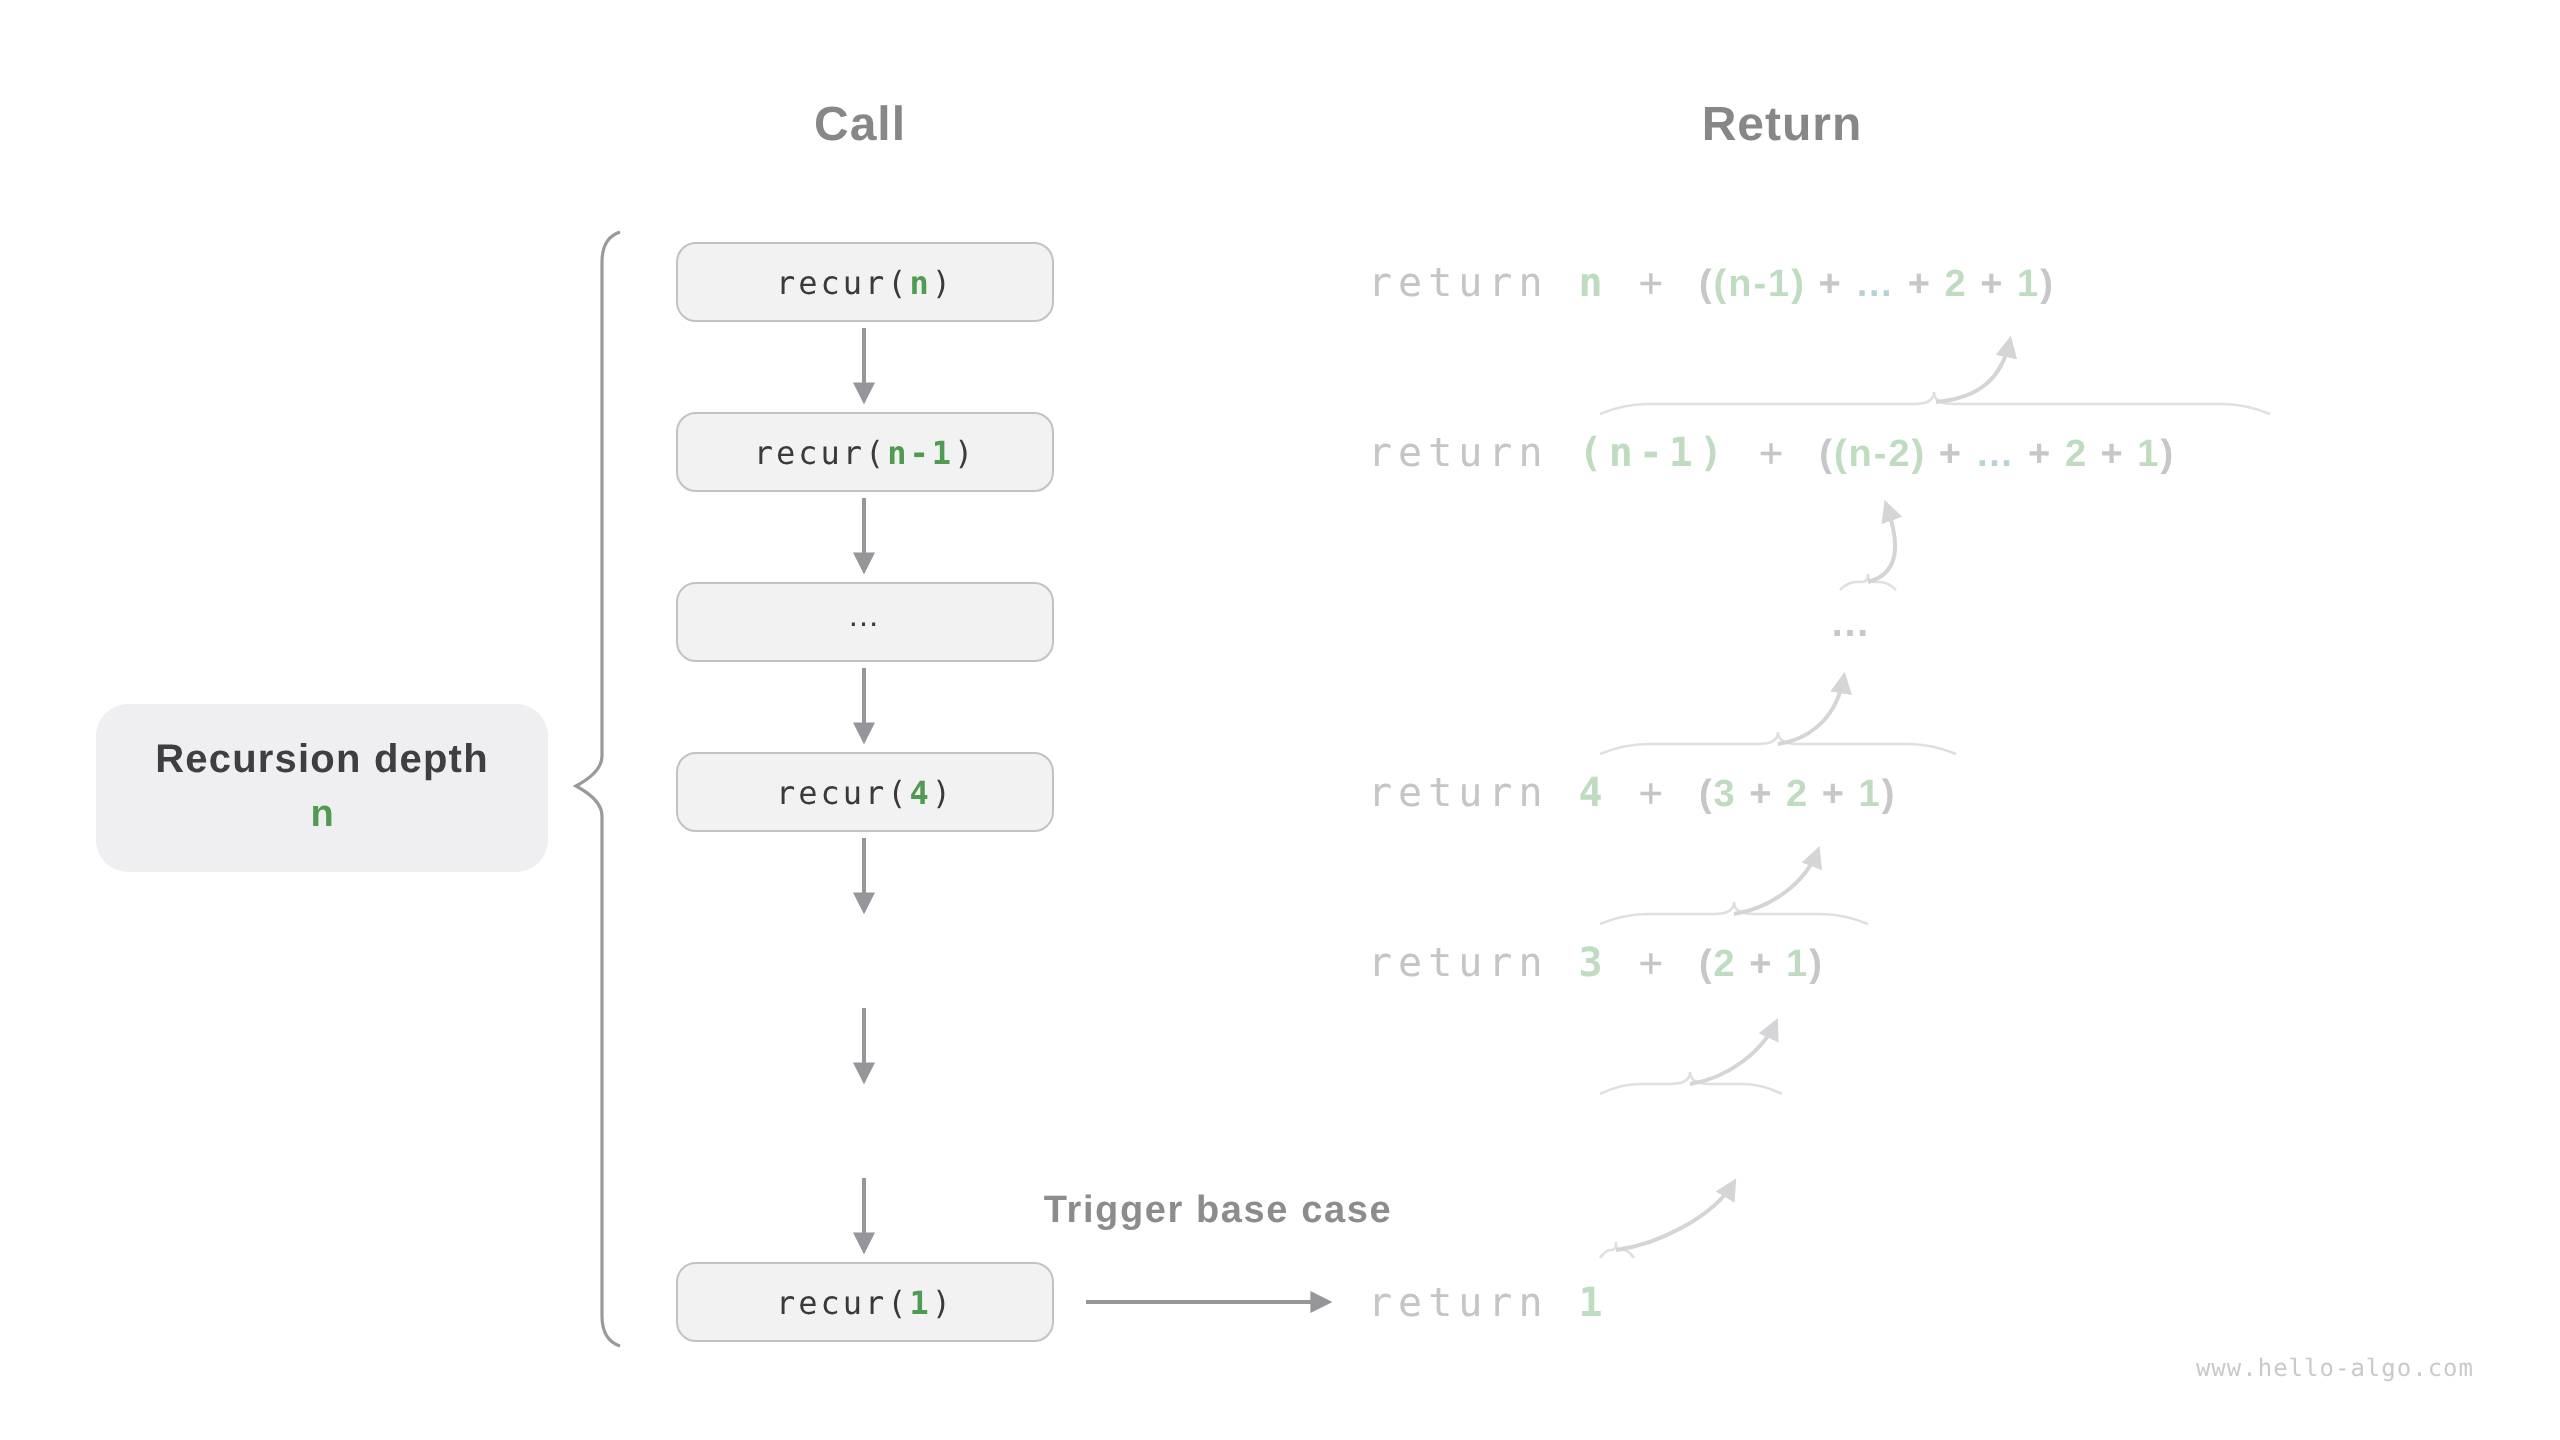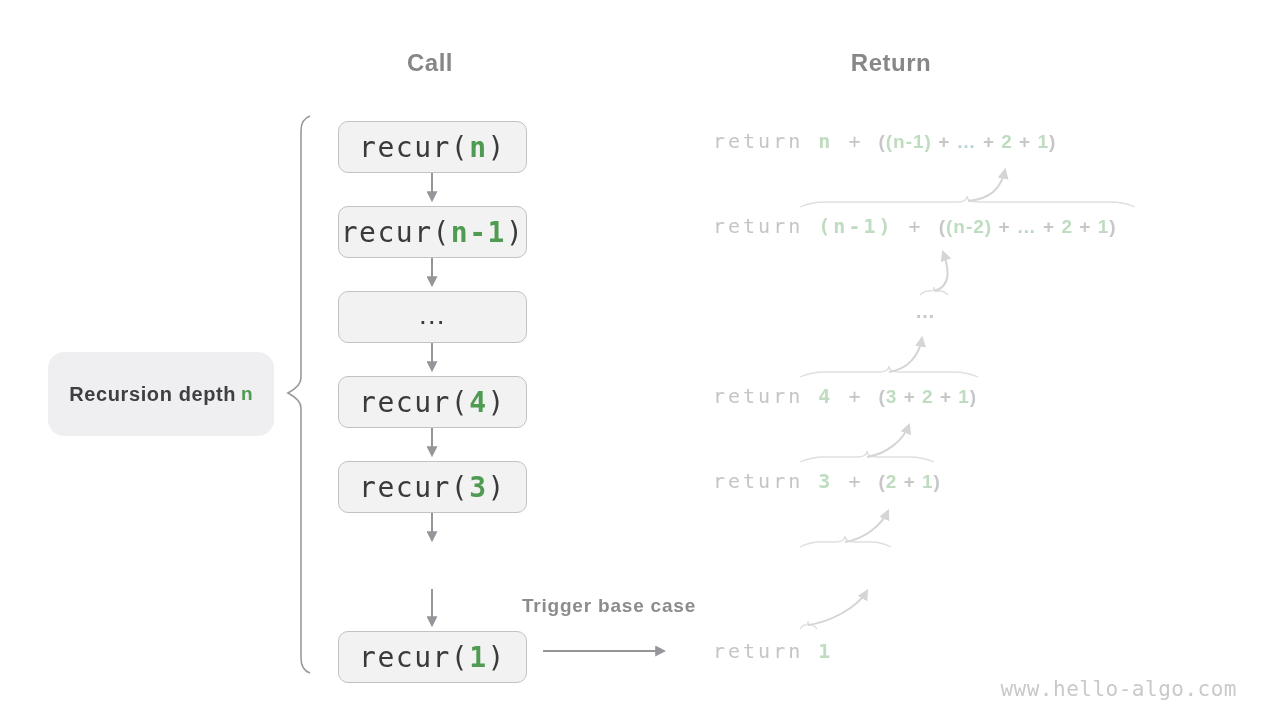--- a/index.html
+++ b/index.html
@@ -4,32 +4,32 @@
 <style>
   html,body{margin:0;padding:0;background:#ffffff;}
   .canvas{position:relative;width:1280px;height:720px;background:#ffffff;overflow:hidden;
           font-family:"Liberation Sans",sans-serif;}
   .overlay{position:absolute;left:0;top:0;width:1280px;height:720px;pointer-events:none;}
 
   .hdr{position:absolute;transform:translateX(-50%);font-weight:700;font-size:24px;
        color:#878789;letter-spacing:0.5px;}
 
   .depth-box{position:absolute;left:48px;top:352px;width:226px;height:84px;background:#efeff1;
-             border-radius:16px;display:flex;align-items:center;
+             border-radius:16px;display:flex;flex-direction:column;align-items:center;
              justify-content:center;gap:5px;}
   .depth-title{font-weight:700;font-size:20px;color:#3f3f41;letter-spacing:0.6px;}
   .depth-value{font-weight:700;font-size:19px;color:#4f9b52;}
 
-  .cbox{position:absolute;left:338px;width:189px;height:52px;background:#f2f2f3;
+  .cbox{position:absolute;left:338px;width:189px;height:40px;background:#f2f2f3;
         border:1.6px solid #c2c2c4;border-radius:10px;box-sizing:border-box;
         display:flex;align-items:center;justify-content:center;
-        font-family:"DejaVu Sans Mono",monospace;font-size:28px;letter-spacing:1.5px;
+        font-family:"DejaVu Sans Mono",monospace;font-size:16px;letter-spacing:1.5px;
         color:#3a3a3c;white-space:pre;}
 
-  .rrow{position:absolute;left:713px;height:30px;line-height:30px;white-space:pre;
+  .rrow{position:absolute;left:684px;height:30px;line-height:30px;white-space:pre;
         font-family:"DejaVu Sans Mono",monospace;font-size:20px;letter-spacing:3px;
         color:#c5c5c7;}
   .rrow-dots{left:915px;}
 
   
   .sg-c{color:#3a3a3c;}                                   
   .sg-a{color:#4f9b52;font-weight:700;}                   
   .sg-cd{font-family:"Liberation Sans",sans-serif;color:#3a3a3c;position:relative;top:-3px;}
   .sg-kw{color:#c5c5c7;}                                  
   .sg-gv{color:#bfdcc1;font-weight:700;}                  
@@ -38,21 +38,21 @@
   .sg-bn{font-family:"Liberation Sans",sans-serif;font-weight:700;font-size:19px;
          letter-spacing:1px;color:#bfdcc1;}
   .sg-bd{font-family:"Liberation Sans",sans-serif;font-weight:700;font-size:19px;
          letter-spacing:1px;color:#b7d3d7;}
   .sg-ld{font-family:"Liberation Sans",sans-serif;font-weight:700;color:#c8c8ca;}
 
   .trigger{position:absolute;left:609px;top:595px;transform:translateX(-50%);
            font-weight:700;font-size:19px;color:#8c8c8e;letter-spacing:0.8px;white-space:nowrap;}
 
   .watermark{position:absolute;right:43px;top:677px;font-family:"DejaVu Sans Mono",monospace;
-             font-size:21px;color:#c9c9cb;letter-spacing:0.5px;}
+             font-size:12px;color:#c9c9cb;letter-spacing:0.5px;}
 </style>
 </head>
 <body>
 
 <div class="canvas">
 
   <svg class="overlay" width="1280" height="720" viewBox="0 0 1280 720">
     <defs>
       <marker id="ah-dark" viewBox="0 0 10 10" refX="8" refY="5" markerWidth="5.5" markerHeight="5.5" orient="auto">
         <path d="M0,0 L10,5 L0,10 z" fill="#96969a"></path>
@@ -98,21 +98,20 @@
 
   <div class="depth-box">
     <div class="depth-title">Recursion depth</div>
     <div class="depth-value">n</div>
   </div>
 
   <div class="cbox" style="top:121px;"><span><span class="sg-c">recur(</span><span class="sg-a">n</span><span class="sg-c">)</span></span></div>
   <div class="cbox" style="top:206px;"><span><span class="sg-c">recur(</span><span class="sg-a">n-1</span><span class="sg-c">)</span></span></div>
   <div class="cbox" style="top:291px;"><span><span class="sg-cd">…</span></span></div>
   <div class="cbox" style="top:376px;"><span><span class="sg-c">recur(</span><span class="sg-a">4</span><span class="sg-c">)</span></span></div>
-  <div class="cbox" style="top:461px;"><span><span class="sg-c">recur(</span><span class="sg-a">3</span><span class="sg-c">)</span></span></div>
   <div class="cbox" style="top:631px;"><span><span class="sg-c">recur(</span><span class="sg-a">1</span><span class="sg-c">)</span></span></div>
 
   <div class="rrow" style="top:126px;"><span class="sg-kw">return </span><span class="sg-gv">n</span><span class="sg-kw"> + </span><span class="sg-bg">(</span><span class="sg-bn">(n-1)</span><span class="sg-bg"> + </span><span class="sg-bd">…</span><span class="sg-bg"> + </span><span class="sg-bn">2</span><span class="sg-bg"> + </span><span class="sg-bn">1</span><span class="sg-bg">)</span></div>
   <div class="rrow" style="top:211px;"><span class="sg-kw">return </span><span class="sg-gv">(n-1)</span><span class="sg-kw"> + </span><span class="sg-bg">(</span><span class="sg-bn">(n-2)</span><span class="sg-bg"> + </span><span class="sg-bd">…</span><span class="sg-bg"> + </span><span class="sg-bn">2</span><span class="sg-bg"> + </span><span class="sg-bn">1</span><span class="sg-bg">)</span></div>
   <div class="rrow rrow-dots" style="top:296px;"><span class="sg-ld">…</span></div>
   <div class="rrow" style="top:381px;"><span class="sg-kw">return </span><span class="sg-gv">4</span><span class="sg-kw"> + </span><span class="sg-bg">(</span><span class="sg-bn">3</span><span class="sg-bg"> + </span><span class="sg-bn">2</span><span class="sg-bg"> + </span><span class="sg-bn">1</span><span class="sg-bg">)</span></div>
   <div class="rrow" style="top:466px;"><span class="sg-kw">return </span><span class="sg-gv">3</span><span class="sg-kw"> + </span><span class="sg-bg">(</span><span class="sg-bn">2</span><span class="sg-bg"> + </span><span class="sg-bn">1</span><span class="sg-bg">)</span></div>
   <div class="rrow" style="top:636px;"><span class="sg-kw">return </span><span class="sg-gv">1</span></div>
 
   <div class="trigger">Trigger base case</div>

